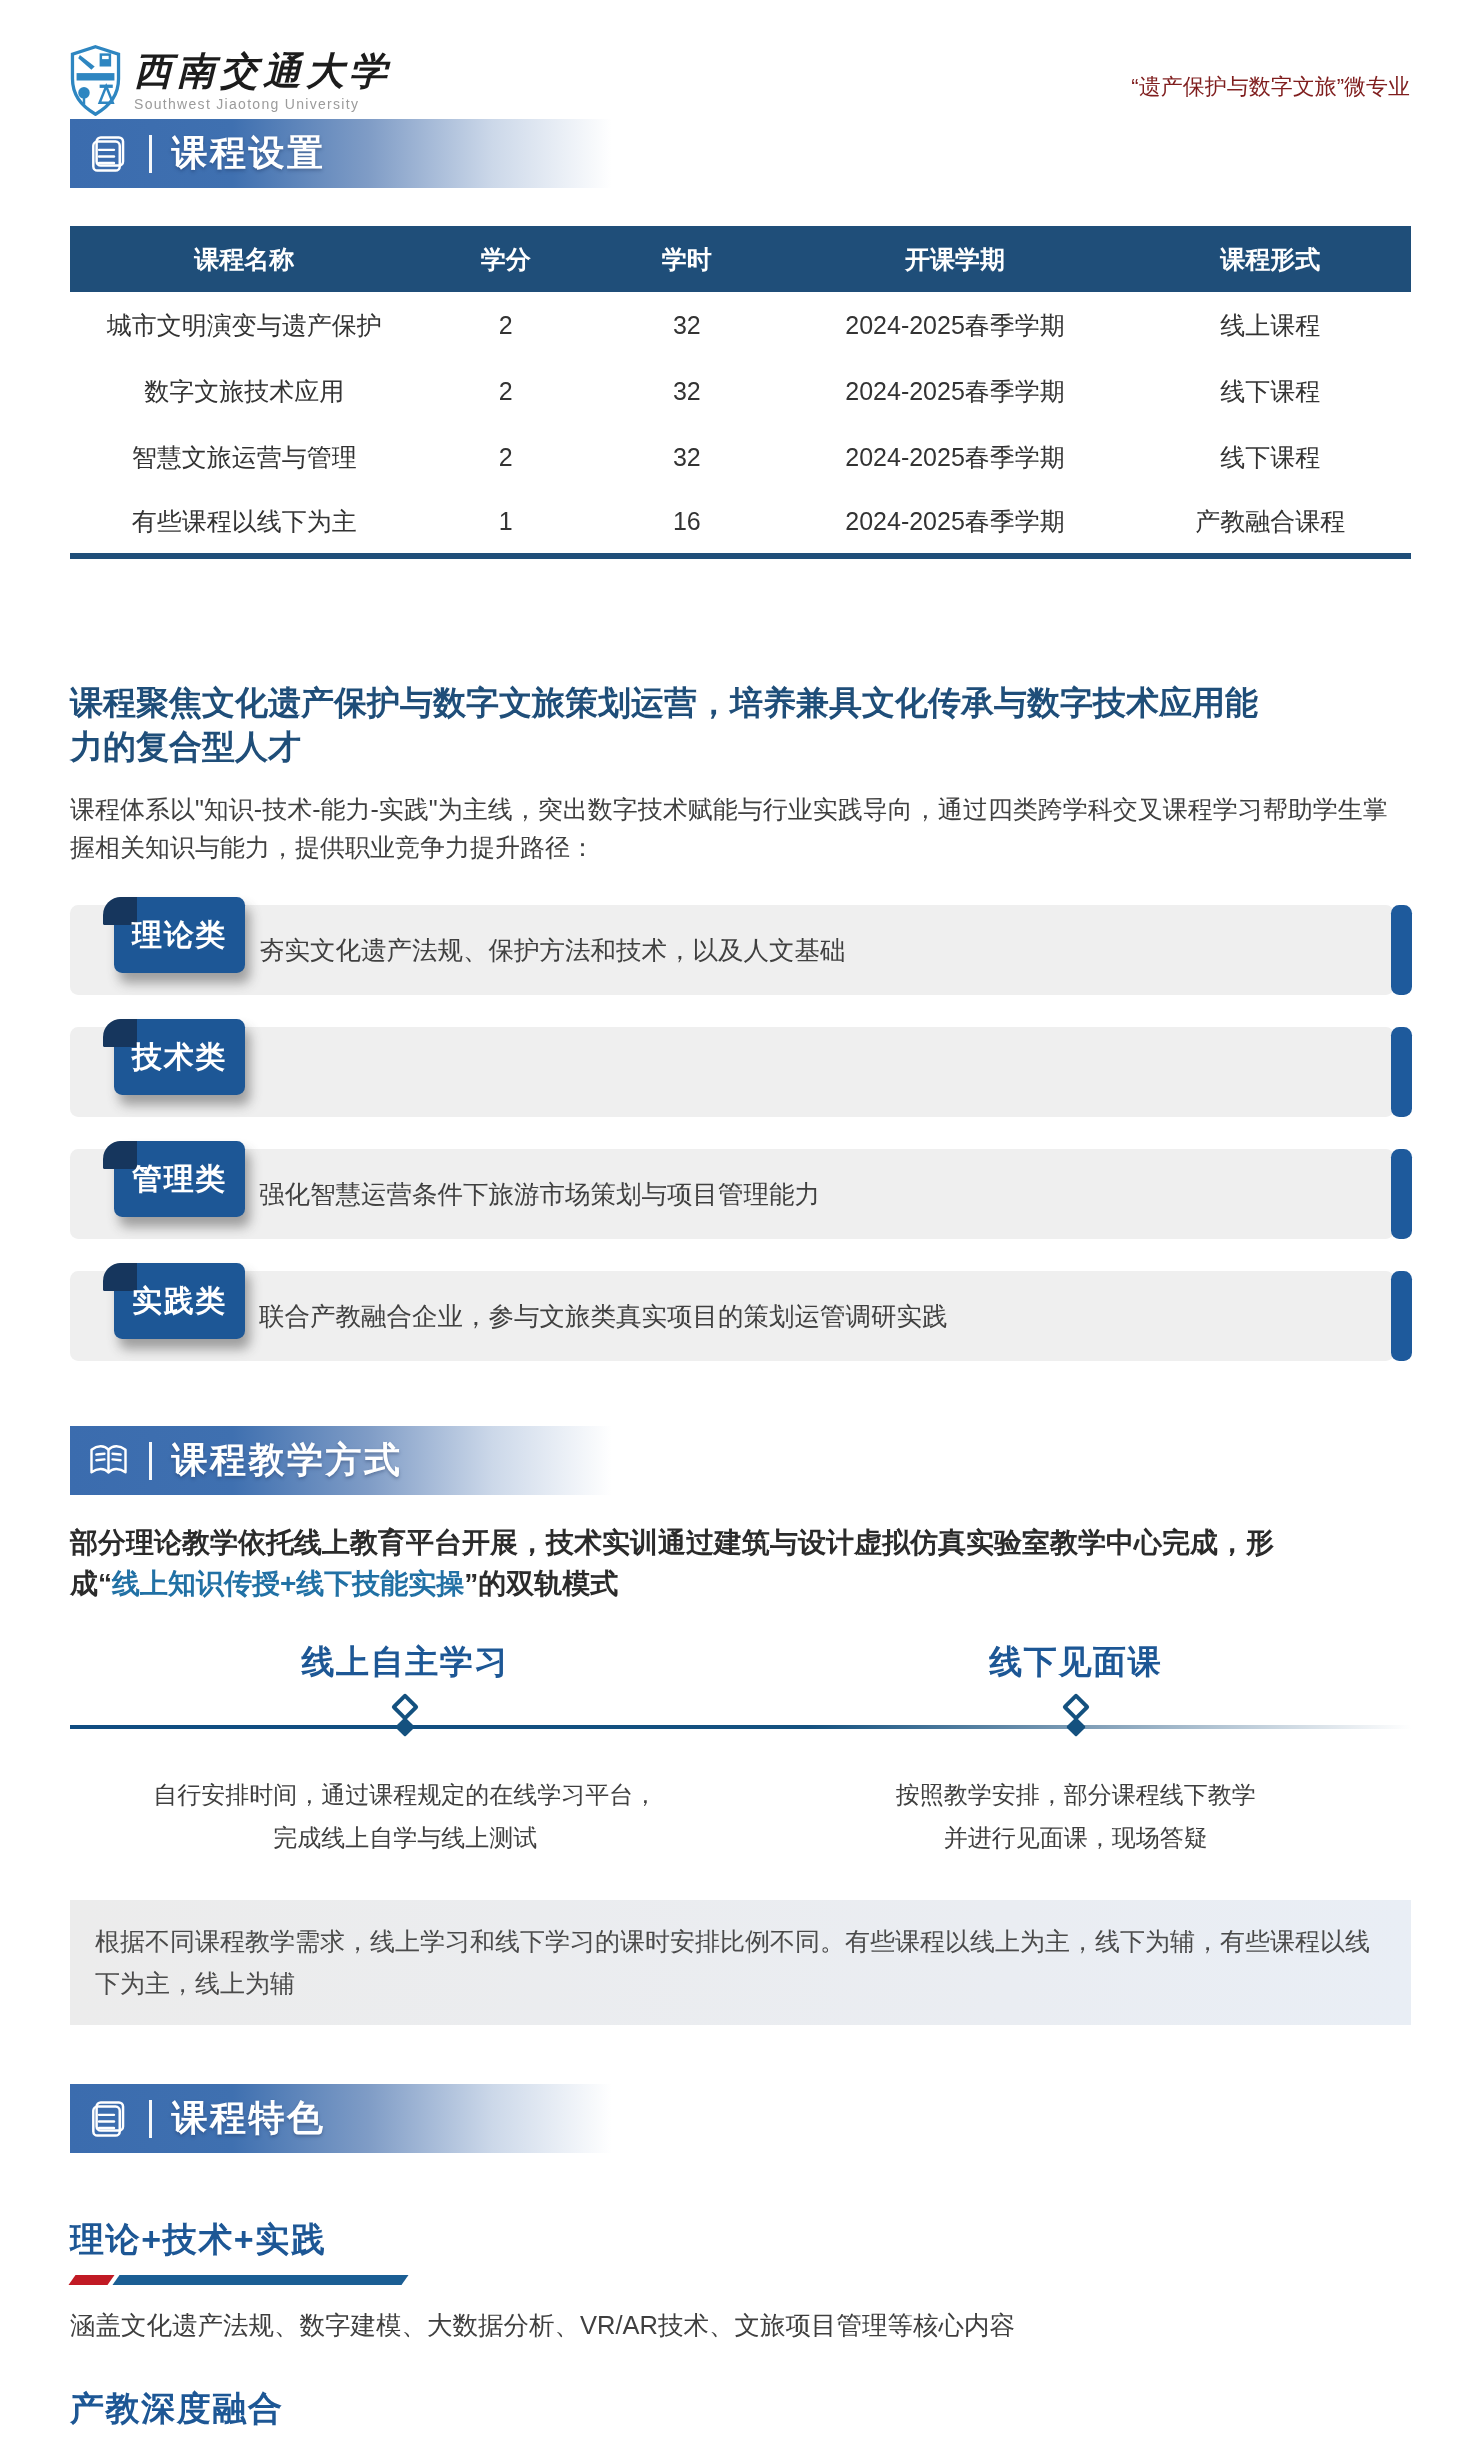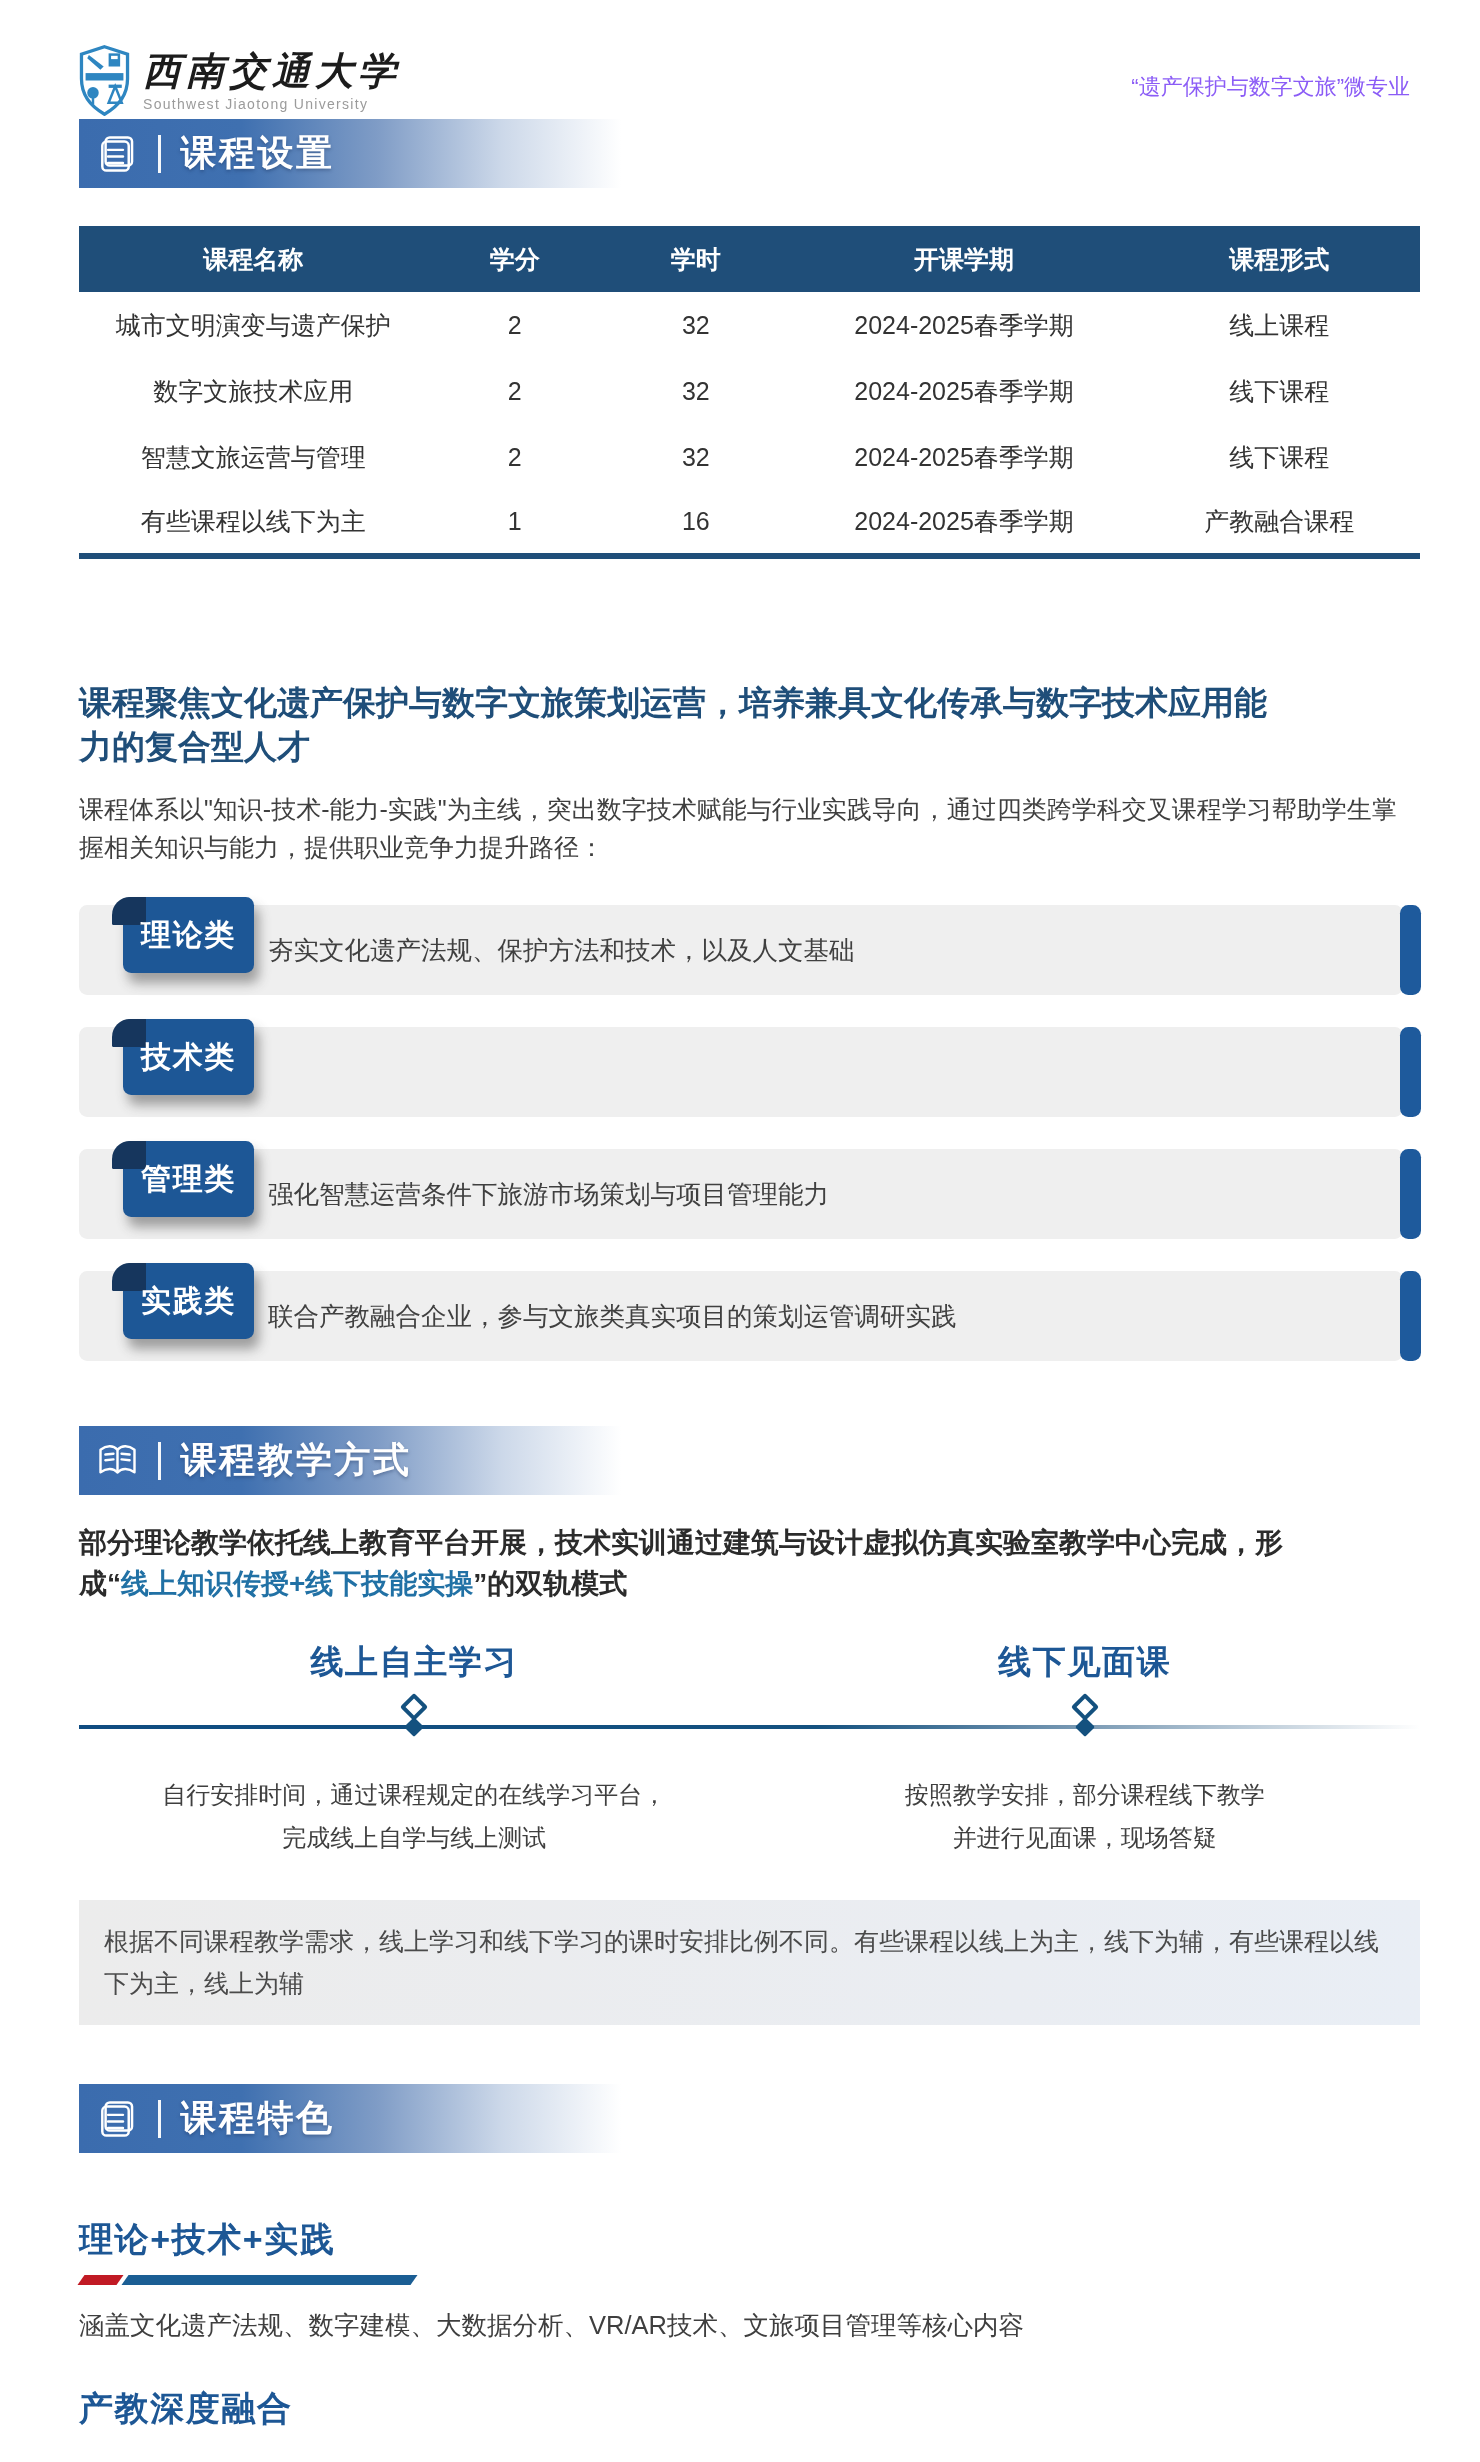--- a/index.html
+++ b/index.html
@@ -2,29 +2,29 @@
 <html lang="zh" style="font-size:13px"><head>
 <meta charset="utf-8">
 <style>
   * { margin:0; padding:0; box-sizing:border-box; }
   html,body { background:#ffffff; }
   body {
     width:1480px; height:2462px; overflow:hidden;
     font-family:"Liberation Sans", sans-serif;
     position:relative;
   }
-  .page { width:1480px; height:2462px; position:relative;padding-left:9px; }
+  .page { width:1480px; height:2462px; position:relative; }
 
   
   .top { position:relative; padding:45px 70px 0 70px; height:119px; }
   .logo { display:flex; align-items:center; gap:13px; }
   .logo-names { display:flex; flex-direction:column; }
   .uni-cn { font-size:38px; font-weight:bold; font-style:italic; color:#1c1c1c; letter-spacing:5px; line-height:1.05; }
   .uni-en { font-size:14px; color:#9b9b9b; letter-spacing:1.3px; margin-top:3.3px; }
-  .program-label { position:absolute; right:70px; top:72px; font-size:22px; color:#8b5cf6; }
+  .program-label { position:absolute; right:70px; top:72px; font-size:22px; color:#7f1d1d; }
 
   
   .section-bar {
     margin-left:70px; width:542px; height:69px;
     display:flex; align-items:center; padding-left:18px;
     background:linear-gradient(90deg,#3b6cae 0%, #3f70b0 30%, #7f9cc6 55%, #ccd8e9 78%, rgba(255,255,255,0) 100%);
   }
   .section-bar .bar-icon { width:41px; height:41px; flex:0 0 auto; display:flex; align-items:center; justify-content:center; }
   .bar-sep { width:2.5px; height:38px; background:rgba(255,255,255,0.95); margin:0 20px; }
   .bar-title { color:#ffffff; font-size:36px; font-weight:bold; letter-spacing:2.5px; text-shadow:0 1.6px 3.3px rgba(20,40,80,0.35); }

